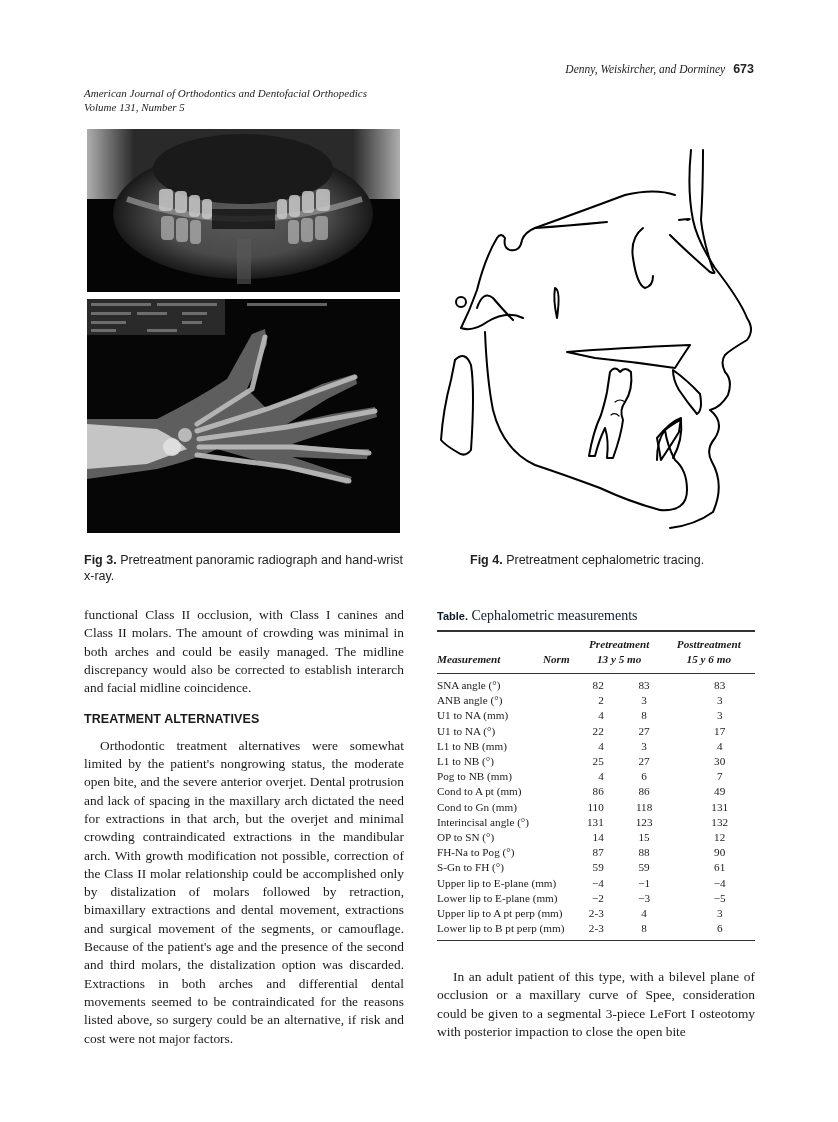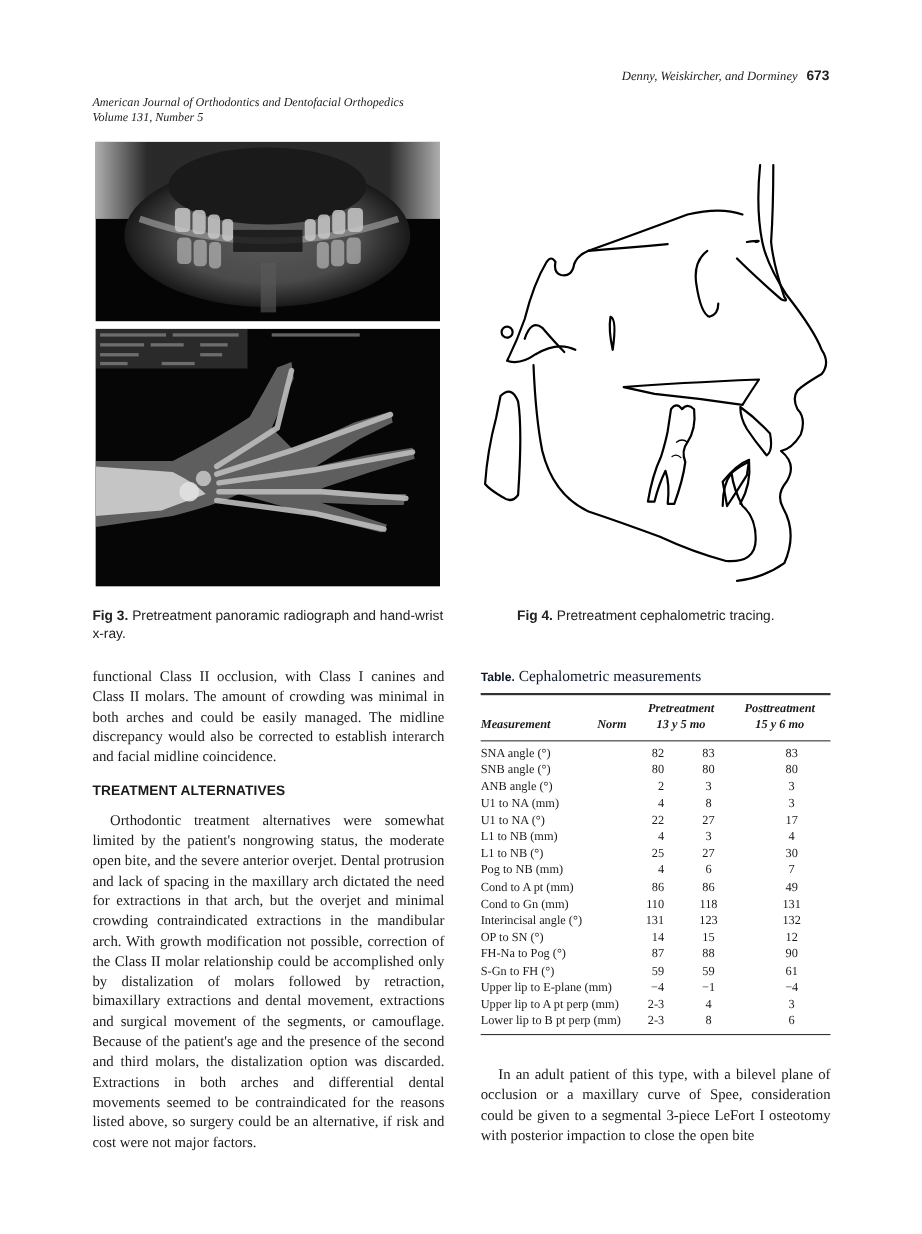--- a/index.html
+++ b/index.html
@@ -203,26 +203,20 @@
   <table>
     <tbody id="tbl-body">
 
     <tr>
           <td class="m">SNA angle (°)</td>
           <td class="n">82</td>
           <td class="p">83</td>
           <td class="q">83</td>
         </tr>
         <tr>
-          <td class="m">SNB angle (°)</td>
-          <td class="n">80</td>
-          <td class="p">80</td>
-          <td class="q">80</td>
-        </tr>
-        <tr>
           <td class="m">ANB angle (°)</td>
           <td class="n">2</td>
           <td class="p">3</td>
           <td class="q">3</td>
         </tr>
         <tr>
           <td class="m">U1 to NA (mm)</td>
           <td class="n">4</td>
           <td class="p">8</td>
           <td class="q">3</td>
@@ -287,20 +281,26 @@
           <td class="p">59</td>
           <td class="q">61</td>
         </tr>
         <tr>
           <td class="m">Upper lip to E-plane (mm)</td>
           <td class="n">−4</td>
           <td class="p">−1</td>
           <td class="q">−4</td>
         </tr>
         <tr>
+          <td class="m">Lower lip to E-plane (mm)</td>
+          <td class="n">−2</td>
+          <td class="p">−3</td>
+          <td class="q">−5</td>
+        </tr>
+        <tr>
           <td class="m">Upper lip to A pt perp (mm)</td>
           <td class="n">2-3</td>
           <td class="p">4</td>
           <td class="q">3</td>
         </tr>
         <tr>
           <td class="m">Lower lip to B pt perp (mm)</td>
           <td class="n">2-3</td>
           <td class="p">8</td>
           <td class="q">6</td>

